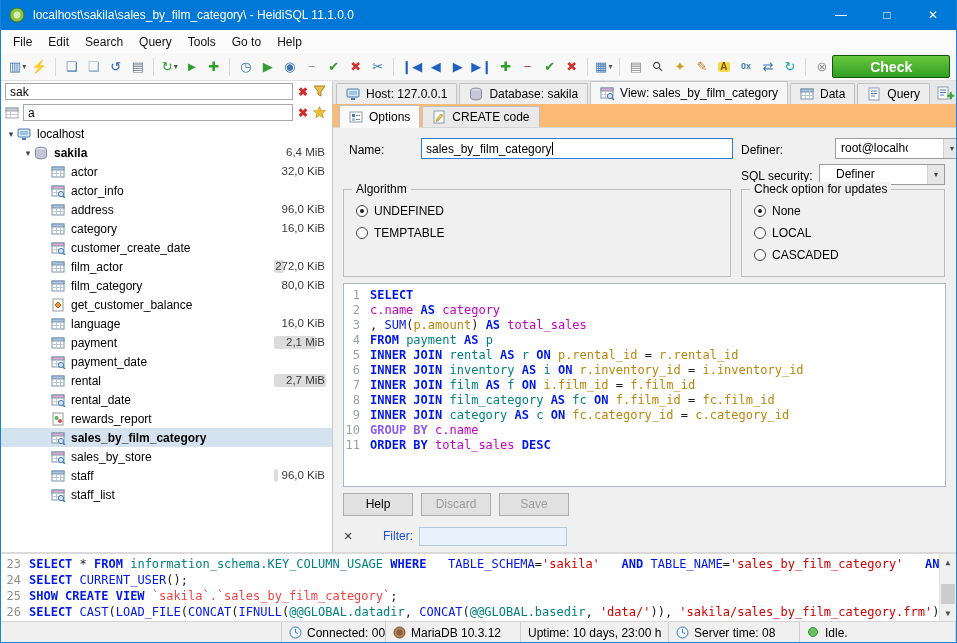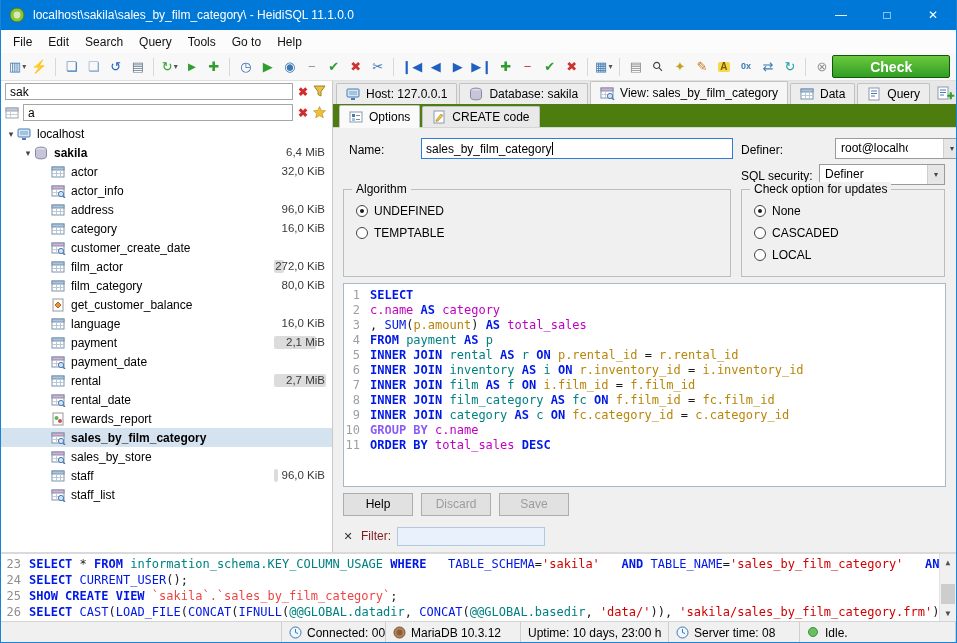--- a/index.html
+++ b/index.html
@@ -53,21 +53,21 @@
 
   
   .content { flex:1; background:#F0F0F0; display:flex; flex-direction:column; min-width:0; }
   .tabbar { height:23px; background:#E7E7E7; display:flex; align-items:flex-end; padding-left:3px; }
   .tab { display:flex; align-items:center; gap:5px; padding:0 9px; height:21px; background:#EDEDED; border:1px solid #C2C2C2; border-bottom:none; border-radius:2px 2px 0 0; margin-right:2px; font-size:12px; white-space:nowrap; }
   .tab.active { background:#F6F6F6; height:23px; }
   .tab-icon { width:15px; height:14px; display:inline-flex; }
   .tab-extra { display:flex; align-items:center; margin-left:4px; margin-bottom:3px; position:relative; }
   .tab-extra .plus { color:#2E9E2E; font-weight:bold; font-size:9px; margin-left:-4px; margin-top:6px; }
 
-  .subtabbar { height:24px; display:flex; align-items:flex-end; padding-left:6px; border-bottom:1px solid #D6D6D6; background:#4d7c0f; }
+  .subtabbar { height:24px; display:flex; align-items:flex-end; padding-left:6px; border-bottom:1px solid #D6D6D6; background:#fdba74; }
   .subtab { display:flex; align-items:center; gap:5px; padding:0 9px; height:21px; background:#E9E9E9; border:1px solid #C2C2C2; border-bottom:none; border-radius:2px 2px 0 0; margin-right:2px; font-size:12px; }
   .subtab.active { background:#FAFAFA; height:23px; margin-bottom:-1px; border-bottom:1px solid #FAFAFA; }
 
   .options-panel { position:relative; height:155px; flex:none; font-size:12px; }
   .lbl { position:absolute; color:#000; }
   .textbox { position:absolute; background:#fff; border:1px solid #2F7CD6; display:flex; align-items:center; padding:0 4px; font-size:12px; }
   .caret { width:1px; height:13px; background:#000; margin-left:1px; }
   .combo { position:absolute; background:#fff; border:1px solid #9B9B9B; display:flex; font-size:12px; }
   .combo-text { flex:1; padding:2px 5px; white-space:nowrap; overflow:hidden; }
   .combo-arrow { width:17px; background:#E6E6E6; border-left:1px solid #CFCFCF; display:flex; align-items:center; justify-content:center; font-size:8px; color:#444; }
@@ -82,21 +82,21 @@
   .sql-line { display:flex; height:15px; line-height:15px; white-space:pre; }
   .sql-line .ln { width:26px; text-align:right; padding-right:10px; color:#9AA0A6; flex:none; }
   .tok.k { font-weight:bold; }
 
   .btn-row { height:34px; display:flex; align-items:center; padding-left:10px; gap:8px; flex:none; }
   .btn { width:70px; height:23px; background:#E1E1E1; border:1px solid #ADADAD; display:flex; align-items:center; justify-content:center; font-size:12px; color:#000; }
   .btn.disabled { color:#9C9C9C; }
 
   .filter-bar { height:30px; display:flex; align-items:center; padding-left:8px; gap:6px; font-size:12px; flex:none; }
   .fb-close { color:#333; width:14px; text-align:center; font-size:11px; }
-  .fb-label { color:#7f1d1d; }
+  .fb-label { color:#1d4ed8;margin-left:22px; }
   .fb-input { width:148px; height:19px; background:#E9F2FC; border:1px solid #AFC9E1; }
 
   
   .log-panel { height:69px; background:#fff; border-top:2px solid #DADADA; position:relative; font-family:"DejaVu Sans Mono", monospace; font-size:12px; overflow:hidden; }
   .log-lines { padding-top:2px; }
   .log-line { display:flex; height:16px; line-height:16px; white-space:pre; }
   .log-line .ln { width:28px; text-align:right; padding-right:8px; color:#8F8F8F; flex:none; }
   .code { white-space:pre; }
   .vscroll { position:absolute; right:0; top:0; bottom:0; width:17px; background:#F0F0F0; border-left:1px solid #E2E2E2; }
   .sb-arrow { height:16px; display:flex; align-items:center; justify-content:center; font-size:8px; color:#505050; }
@@ -752,21 +752,21 @@
         <div class="textbox" style="left:88px; top:10px; width:312px; height:21px;">
           <span>sales_by_film_category</span>
           <span class="caret"></span>
         </div>
         <span class="lbl" style="left:408px; top:15px;">Definer:</span>
         <div class="combo" style="left:502px; top:10px; width:126px; height:21px;gap:35px;">
           <span class="combo-text">root@localhost</span>
           <span class="combo-arrow">▾</span>
         </div>
         <span class="lbl" style="left:408px; top:41px;">SQL security:</span>
-        <div class="combo" style="left:486px; top:36px; width:126px; height:21px;">
+        <div class="combo" style="left:486px; top:36px; width:126px; height:21px;padding-left:11px;">
           <span class="combo-text">Definer</span>
           <span class="combo-arrow">▾</span>
         </div>
 
         <div class="groupbox" style="left:10px; top:61px; width:388px; height:88px;">
           <span class="gb-title">Algorithm</span>
           <div class="gb-body" id="algorithm-radios">
               <div class="radio-row">
                 <span class="radio checked"></span>
                 <span class="radio-label">UNDEFINED</span>
@@ -779,25 +779,25 @@
         </div>
         <div class="groupbox" style="left:408px; top:61px; width:204px; height:88px;">
           <span class="gb-title">Check option for updates</span>
           <div class="gb-body" id="check-radios">
               <div class="radio-row">
                 <span class="radio checked"></span>
                 <span class="radio-label">None</span>
               </div>
               <div class="radio-row">
                 <span class="radio"></span>
-                <span class="radio-label">CASCADED</span>
+                <span class="radio-label">LOCAL</span>
               </div>
               <div class="radio-row">
                 <span class="radio"></span>
-                <span class="radio-label">LOCAL</span>
+                <span class="radio-label">CASCADED</span>
               </div>
             </div>
         </div>
       </div>
 
       <div class="sql-editor" id="editor-lines">
           <div class="sql-line"><span class="ln">1</span><span class="code"><span class="tok k" style="color: rgb(0, 24, 230);">SELECT</span></span></div>
           <div class="sql-line"><span class="ln">2</span><span class="code"><span class="tok m" style="color: rgb(192, 0, 192);">c.name</span><span class="tok p" style="color: rgb(26, 26, 26);"> </span><span class="tok k" style="color: rgb(0, 24, 230);">AS</span><span class="tok p" style="color: rgb(26, 26, 26);"> </span><span class="tok m" style="color: rgb(192, 0, 192);">category</span></span></div>
           <div class="sql-line"><span class="ln">3</span><span class="code"><span class="tok p" style="color: rgb(26, 26, 26);">, </span><span class="tok f" style="color: rgb(0, 24, 230);">SUM</span><span class="tok p" style="color: rgb(26, 26, 26);">(</span><span class="tok o" style="color: rgb(184, 134, 11);">p.amount</span><span class="tok p" style="color: rgb(26, 26, 26);">) </span><span class="tok k" style="color: rgb(0, 24, 230);">AS</span><span class="tok p" style="color: rgb(26, 26, 26);"> </span><span class="tok m" style="color: rgb(192, 0, 192);">total_sales</span></span></div>
           <div class="sql-line"><span class="ln">4</span><span class="code"><span class="tok k" style="color: rgb(0, 24, 230);">FROM</span><span class="tok p" style="color: rgb(26, 26, 26);"> </span><span class="tok t" style="color: rgb(0, 128, 128);">payment</span><span class="tok p" style="color: rgb(26, 26, 26);"> </span><span class="tok k" style="color: rgb(0, 24, 230);">AS</span><span class="tok p" style="color: rgb(26, 26, 26);"> </span><span class="tok t" style="color: rgb(0, 128, 128);">p</span></span></div>

